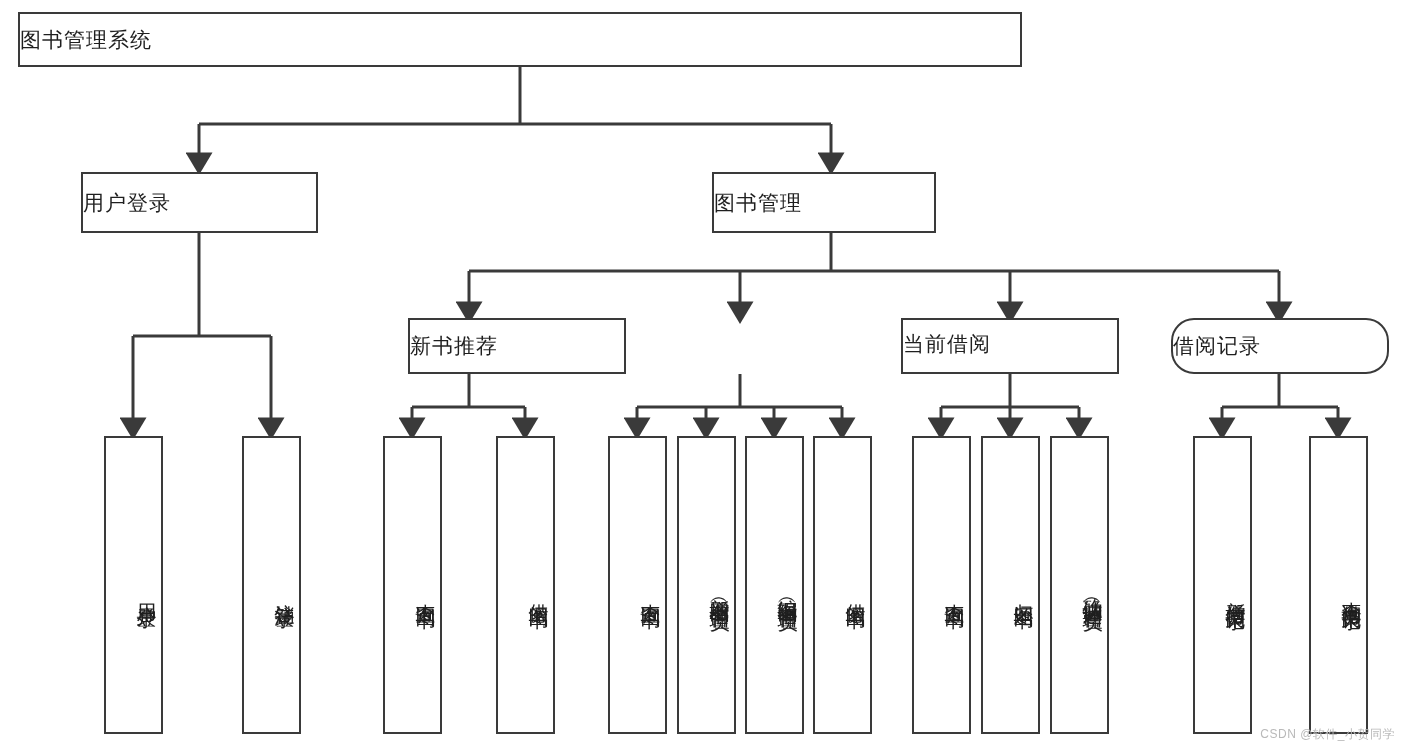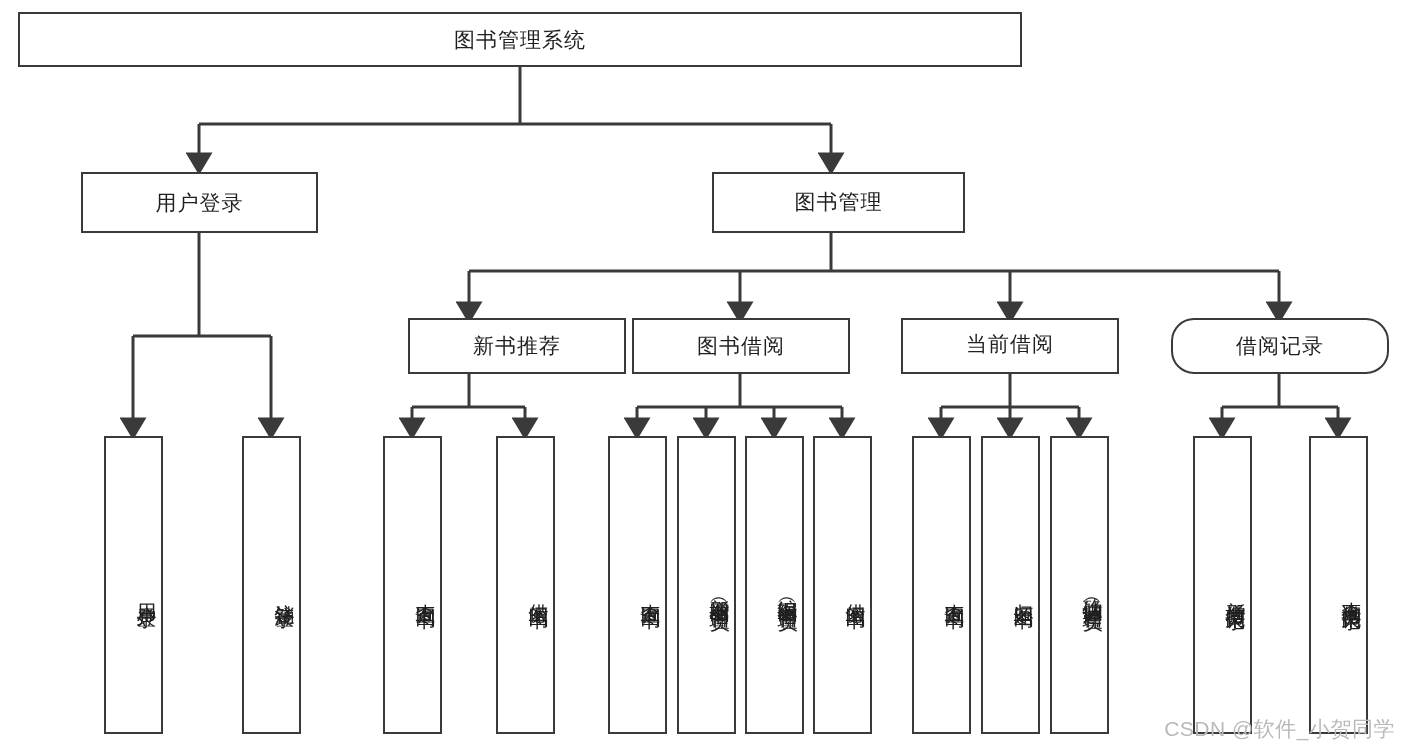--- a/index.html
+++ b/index.html
@@ -25,21 +25,20 @@
     height: 747px;
     pointer-events: none;
   }
   .node {
     position: absolute;
     box-sizing: border-box;
     background: #ffffff;
     border: 2px solid #3a3a3a;
     display: flex;
     align-items: center;
-    justify-content: center;
     color: #1f1f1f;
     overflow: hidden;
   }
   .node.horiz {
     font-size: 21px;
     letter-spacing: 1px;
     line-height: 1.2;
   }
   .node.vert {
     writing-mode: vertical-rl;
@@ -54,21 +53,21 @@
   .node.vert > span {
     writing-mode: vertical-rl;
     text-orientation: upright;
     display: block;
     text-align: left;
   }
   .watermark {
     position: absolute;
     right: 10px;
     bottom: 4px;
-    font-size: 21px;
+    font-size: 12px;
     color: #b9b9b9;
     white-space: nowrap;
     letter-spacing: 0.5px;
   }
 </style>
 </head>
 <body>
 
 <div id="canvas">
 
@@ -129,31 +128,28 @@
   </svg>
 
   <div class="node horiz" style="left:18px; top:12px; width:1004px; height:55px;">
     <span>图书管理系统</span>
   </div>
 
   <div class="node horiz" style="left:81px; top:172px; width:237px; height:61px;">
     <span>用户登录</span>
   </div>
 
-  <div class="node horiz" style="left:712px; top:172px; width:253px; height:61px;font-family:Liberation Serif, serif;">
+  <div class="node horiz" style="left:712px; top:172px; width:224px; height:61px;">
     <span>图书管理</span>
   </div>
 
   <div class="node horiz" style="left:360px; top:318px; width:218px; height:56px;margin-left:48px;">
     <span>新书推荐</span>
   </div>
 
-  <div class="node horiz" style="left:632px; top:318px; width:218px; height:56px;">
-    <span>图书借阅</span>
-  </div>
 
   <div class="node horiz" style="left:901px; top:318px; width:218px; height:56px;font-family:Liberation Mono, monospace;">
     <span>当前借阅</span>
   </div>
 
   <div class="node horiz" style="left:1171px; top:318px; width:218px; height:56px;border-radius:23px;">
     <span>借阅记录</span>
   </div>
 
   <div class="node vert" style="left:104px; top:436px; width:59px; height:298px;">

